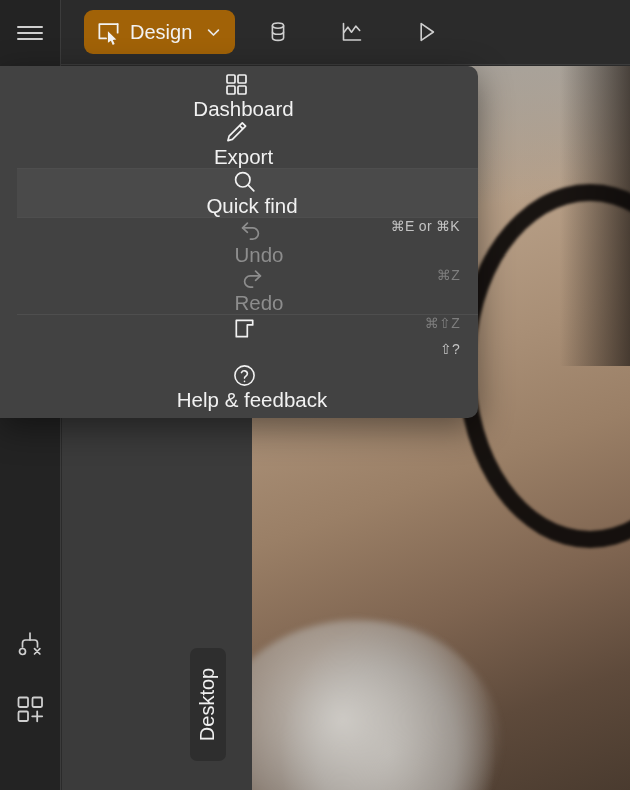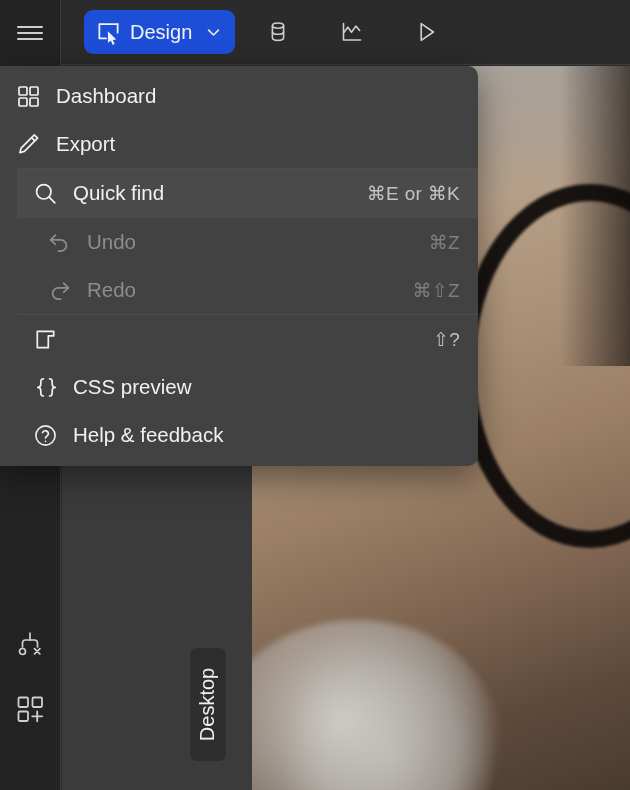--- a/index.html
+++ b/index.html
@@ -136,21 +136,21 @@
     background: #2b2b2b;
     border-bottom: 1px solid #3c3c3c;
     box-sizing: border-box;
     display: flex;
     align-items: center;
   }
   .design-btn {
     margin-left: 23px;
     height: 44px;
     padding: 0 13px 0 12px;
-    background: #1d4ed8;
+    background: #a16207;
     border-radius: 9px;
     display: flex;
     align-items: center;
     gap: 9px;
     color: #f2f2f2;
     font-size: 20px;
     cursor: default;
   }
   .design-btn .caret {
     margin-left: 4px;
@@ -186,39 +186,40 @@
   }
   .menu-item {
     display: flex;
     align-items: center;
     height: 48px;
     padding: 0 18px 0 16px;
     color: #f1f1f1;
     font-size: 20.5px;
     cursor: default;
     position: relative;
+    flex-direction: column;
   }
   .menu-item.hovered { background: #4a4a4a; }
   .menu-item.disabled { color: #8d8d8d; padding-left: 30px; }
   .menu-item .mi-icon {
     width: 29px;
     min-width: 29px;
     height: 26px;
     display: flex;
     align-items: center;
     justify-content: flex-start;
     color: inherit;
   }
   .menu-item .mi-label {
     margin-left: 11px;
     white-space: nowrap;
   }
   .menu-item .mi-shortcut {
     margin-left: auto;
-    font-size: 19px;
+    font-size: 14px;
     color: #c3c3c3;
     white-space: nowrap;
     letter-spacing: .3px;
   }
   .menu-item.disabled .mi-shortcut { color: #7e7e7e; }
 
   
   .device-pill {
     position: absolute;
     left: 190px;
@@ -403,30 +404,20 @@
     <div class="menu-group">
       <div class="menu-item">
         <span class="mi-icon">
           <svg width="25" height="25" viewBox="0 0 25 25" fill="none" stroke="currentColor" stroke-width="1.7" stroke-linejoin="round">
             <path d="M4.3 4.3 h16.4 v4.6 h-5.4 v11.8 h-11 z"></path>
           </svg>
         </span>
         <span class="mi-shortcut">⇧?</span>
       </div>
 
-      <div class="menu-item">
-        <span class="mi-icon">
-          <svg width="27" height="25" viewBox="0 0 27 25" fill="none" stroke="currentColor" stroke-width="1.7" stroke-linecap="round" stroke-linejoin="round">
-            <path d="M10.4 3.8 c-3 0 -2.6 2.8 -2.6 5 0 2 -1.2 3.6 -3 3.6 1.8 0 3 1.6 3 3.6 0 2.2 -.4 5 2.6 5"></path>
-            <path d="M16.6 3.8 c3 0 2.6 2.8 2.6 5 0 2 1.2 3.6 3 3.6 -1.8 0 -3 1.6 -3 3.6 0 2.2 .4 5 -2.6 5"></path>
-          </svg>
-        </span>
-        <span class="mi-label">CSS preview</span>
-        <span class="mi-shortcut"></span>
-      </div>
 
       <div class="menu-item">
         <span class="mi-icon">
           <svg width="25" height="25" viewBox="0 0 25 25" fill="none" stroke="currentColor" stroke-width="1.6" stroke-linecap="round">
             <circle cx="12.5" cy="12.5" r="9.6"></circle>
             <path d="M9.5 9.6 a3.1 3.1 0 0 1 5.9 1.2 c0 2.1 -2.9 2.3 -2.9 4.3"></path>
             <path d="M12.5 18.4 v.05"></path>
           </svg>
         </span>
         <span class="mi-label">Help &amp; feedback</span>

